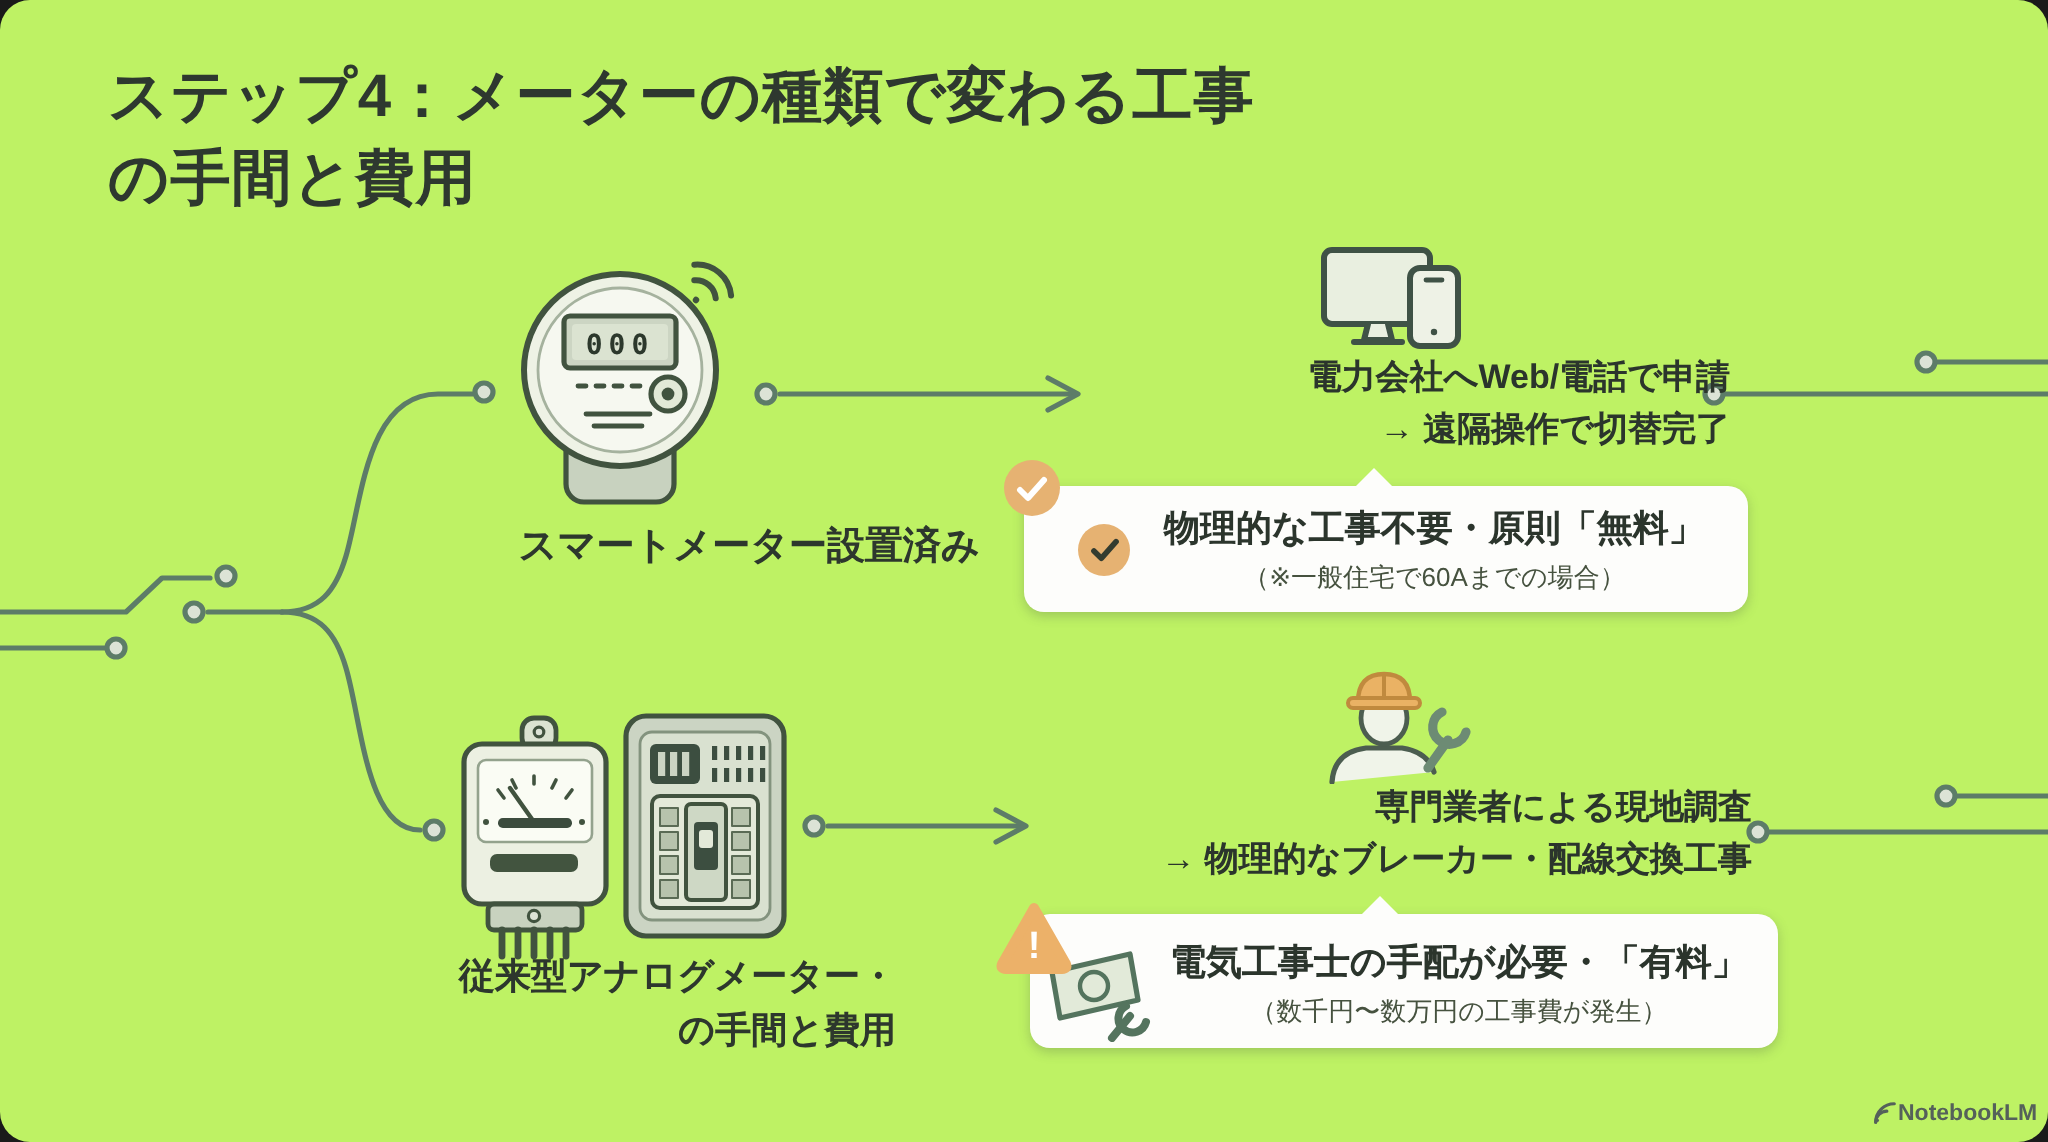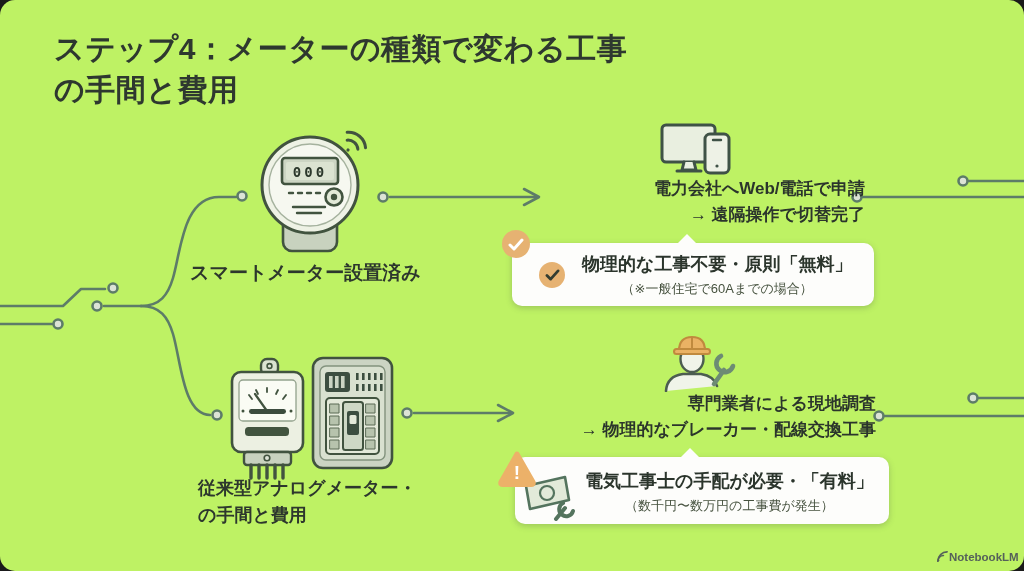--- a/index.html
+++ b/index.html
@@ -10,21 +10,21 @@
     color:#2d372d;
     border-radius:15px;
   }
   .abs{position:absolute;}
   #title{
     left:54px;top:28px;width:700px;
     font-size:30px;font-weight:bold;line-height:41px;color:#2e382f;
     letter-spacing:0.5px;
   }
   .branch-label{
-    text-align:left;font-weight:bold;color:#2d372d;
+    text-align:right;font-weight:bold;color:#2d372d;
   }
   #label-smart{left:190px;top:260px;width:300px;font-size:19px;}
   #label-legacy{left:198px;top:475px;width:250px;font-size:18px;line-height:27px;}
   .step-text{
     text-align:right;font-weight:bold;color:#2b352c;font-size:17px;line-height:26px;
   }
   #step1{left:545px;top:176px;width:320px;}
   #step2{left:528px;top:391px;width:348px;}
   .note-card{
     background:#fdfdfb;border-radius:10px;

